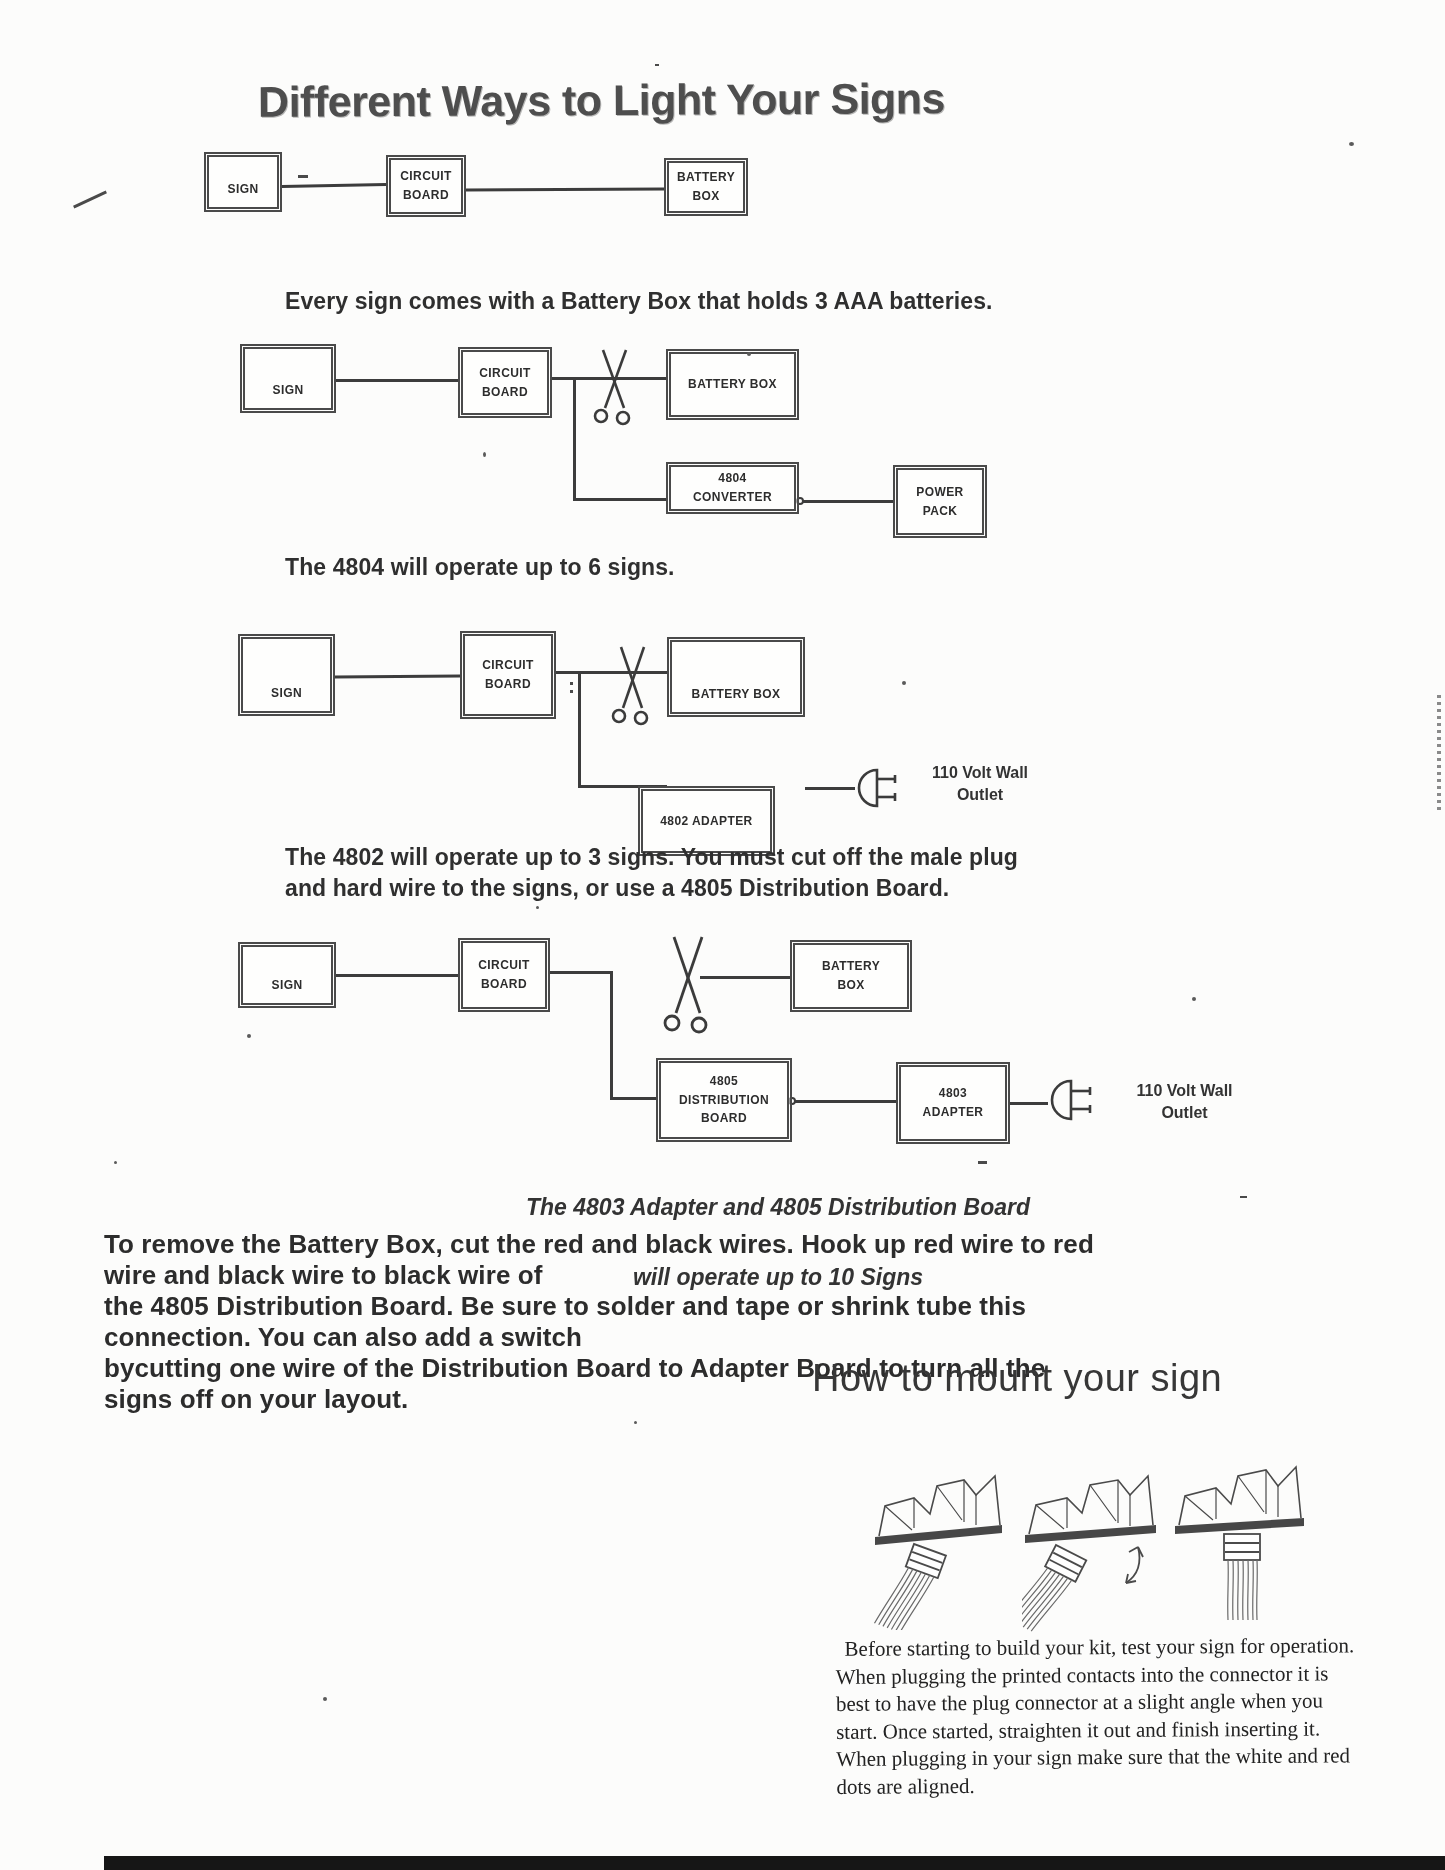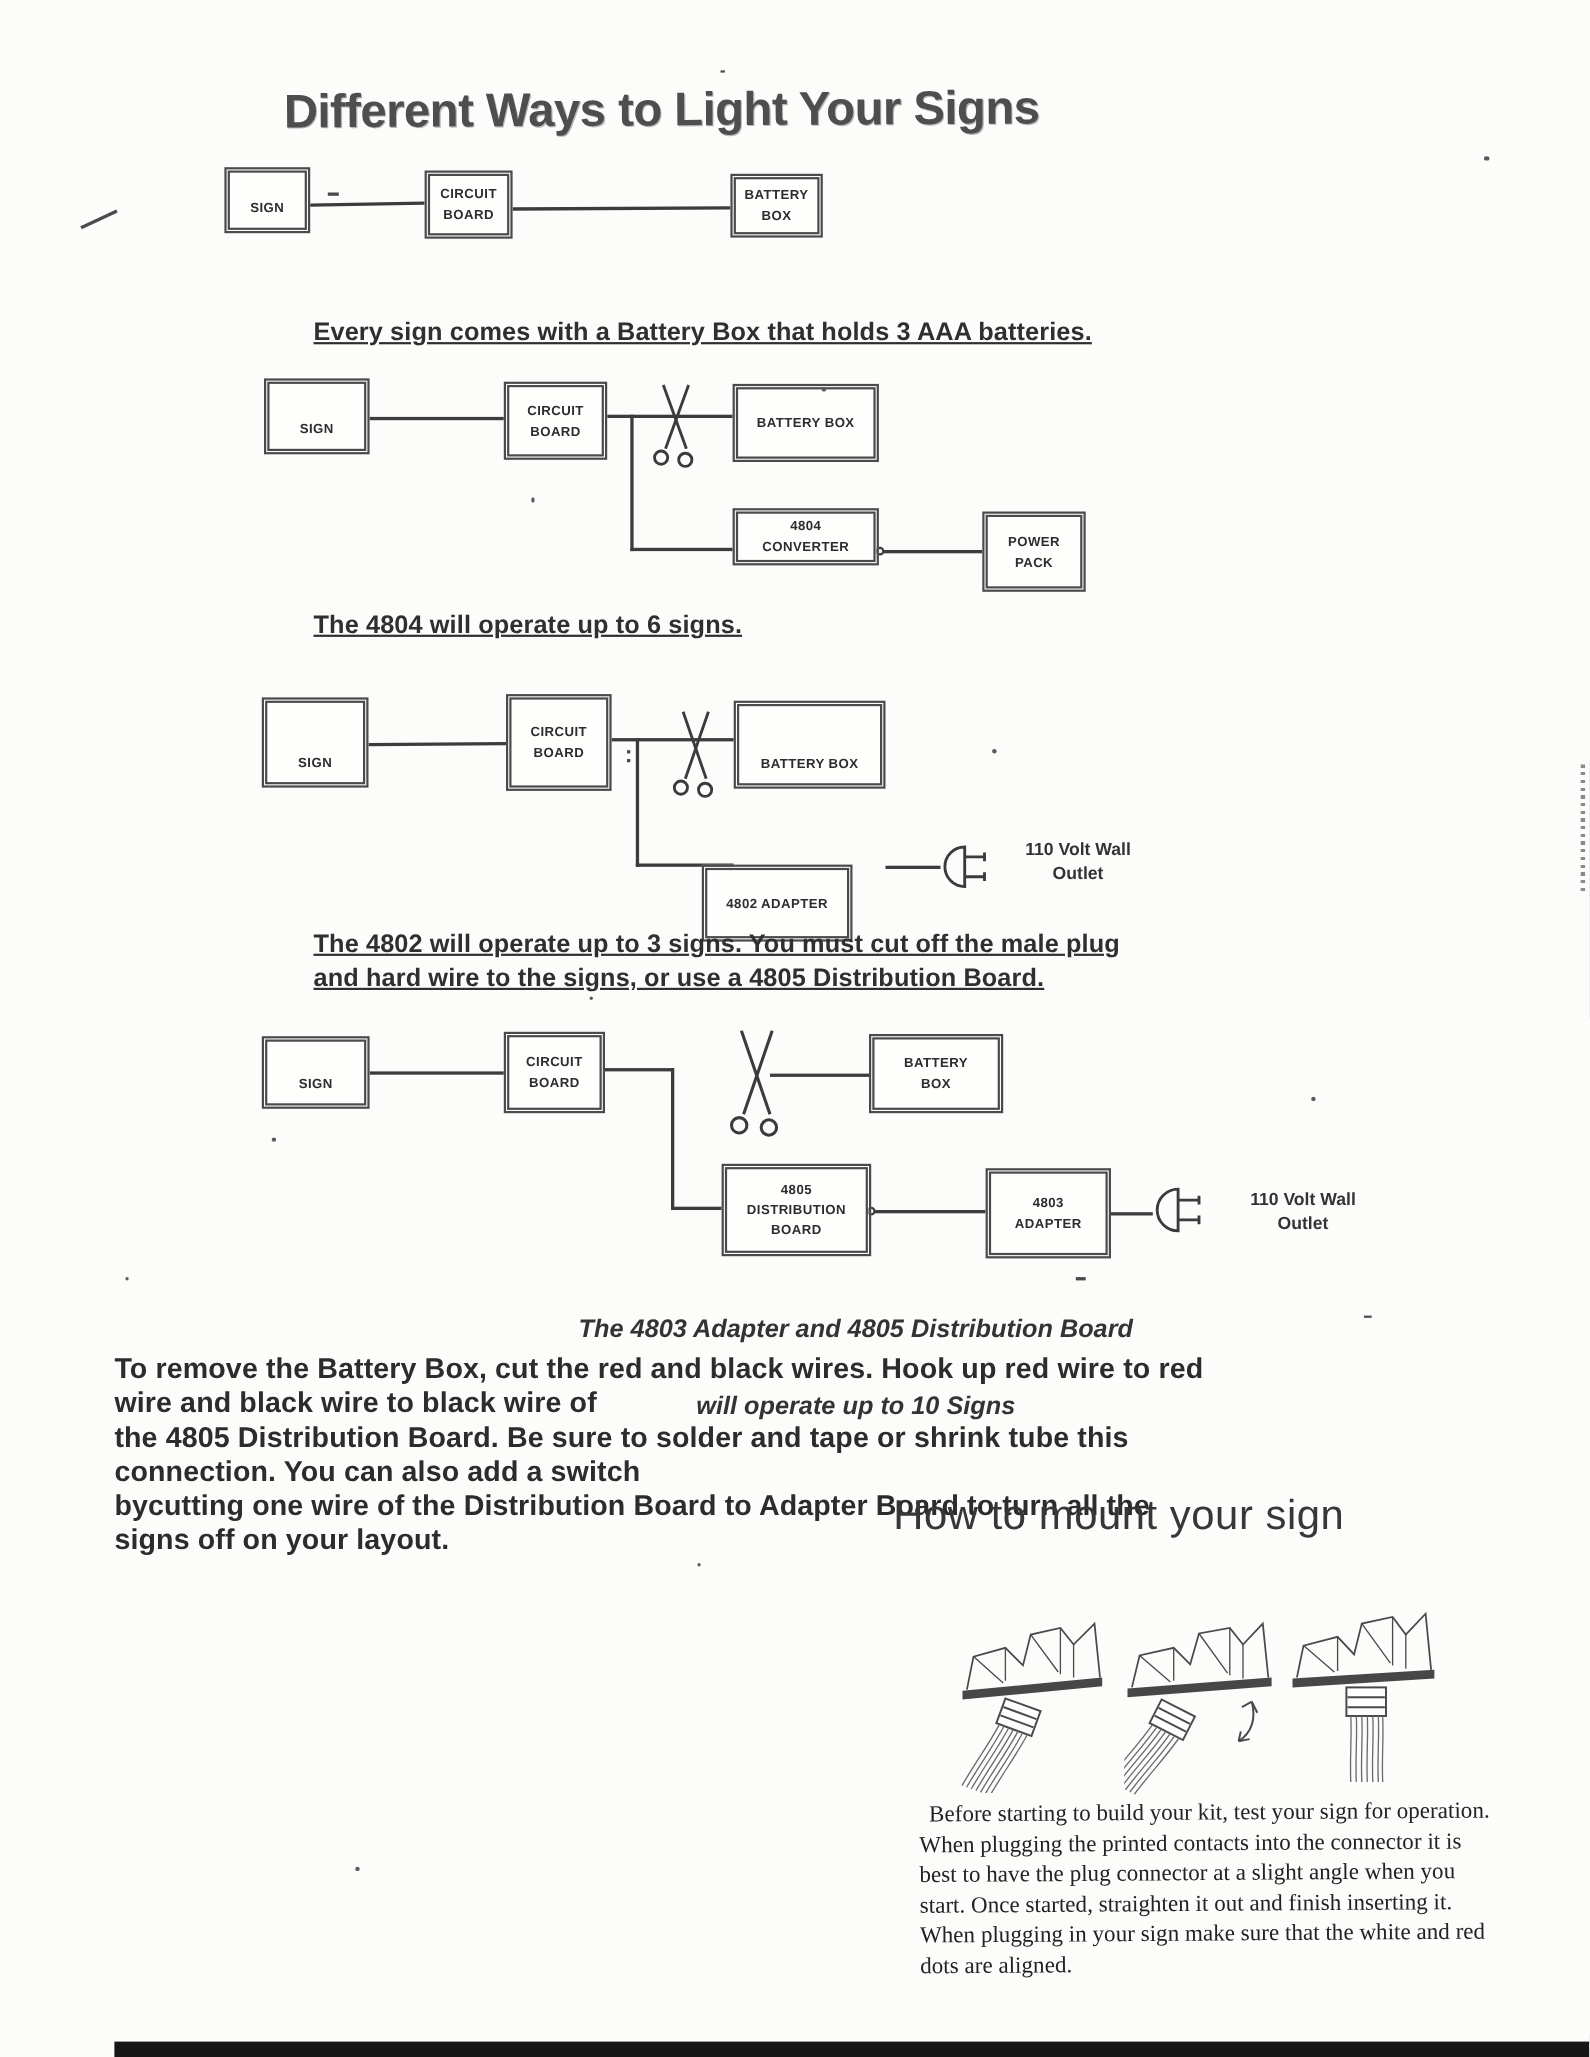--- a/index.html
+++ b/index.html
@@ -19,21 +19,21 @@
     display:flex; align-items:center; justify-content:center; text-align:center;
     font-size:12px; font-weight:600; letter-spacing:0.4px; color:#2d2d2d;
     line-height:1.55; box-sizing:border-box;
   }
   .box .lbl { white-space:pre-line; }
   .box.lowlab { align-items:flex-end; padding-bottom:8px; }
   .hline { position:absolute; height:3px; background:#3c3c3c; }
   .vline { position:absolute; width:3px; background:#3c3c3c; }
   .cap {
     position:absolute; font-size:23px; font-weight:600; color:#2f2f2f;
-    white-space:pre-line; line-height:31px; letter-spacing:0.1px;text-decoration:underline;
+    white-space:pre-line; line-height:31px; letter-spacing:0.1px;
   }
   .cap4 {
     position:absolute; font-size:23px; font-style:italic; font-weight:600;
     color:#333; text-align:center; line-height:35px; white-space:pre-line;
   }
   .outlet-lbl {
     position:absolute; font-size:16px; font-weight:700; color:#333;
     text-align:center; white-space:pre-line; line-height:22px;
   }
   .note {

